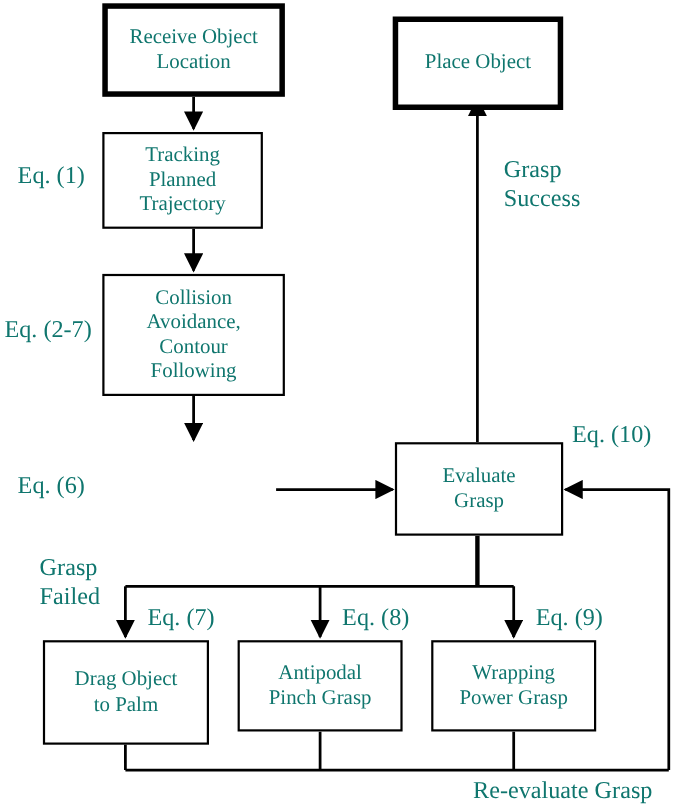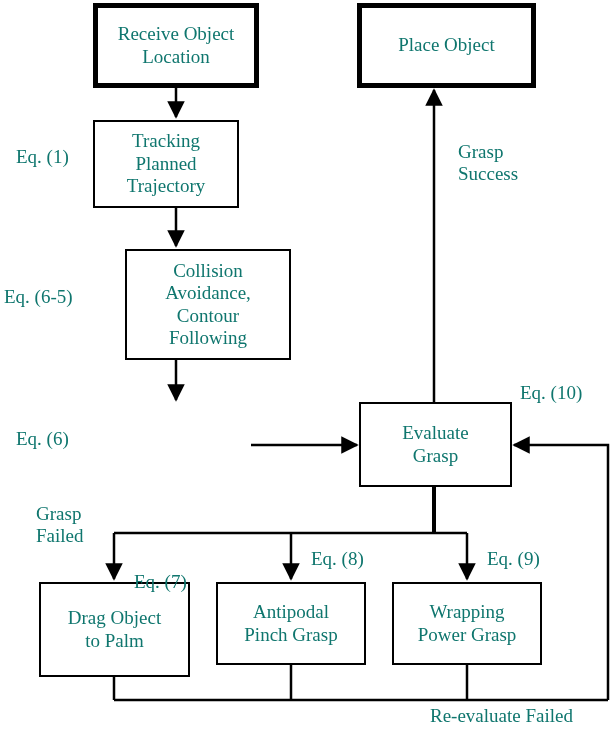--- a/index.html
+++ b/index.html
@@ -39,21 +39,21 @@
   .node.thick {
     border-width: 5px;
   }
   .node .label {
     display: block;
     white-space: pre-line;
     padding: 0 4px;
   }
   .edge-label {
     position: absolute;
-    font-size: 19px;
+    font-size: 22px;
     line-height: 1.18;
     white-space: pre-line;
     background: transparent;
     z-index: 4;
   }
   .edge-label.left { text-align: left; }
 </style>
 </head>
 <body>
 
@@ -95,31 +95,31 @@
     <path d="M 114 700 L 608 700" stroke="#000000" stroke-width="2.5" fill="none"></path>
 
     <path d="M 608 700 L 608 445 L 514 445" stroke="#000000" stroke-width="2.5" fill="none" marker-end="url(#arrow)"></path>
   </svg>
 
   <div class="node thick" style="left:93px; top:3px; width:166px; height:85px;">
     <span class="label">Receive Object
 Location</span>
   </div>
 
-  <div class="node thick" style="left:357px; top:3px; width:179px; height:85px;text-align:center;">
+  <div class="node thick" style="left:357px; top:15px; width:155px; height:85px;text-align:center;">
     <span class="label">Place Object</span>
   </div>
 
   <div class="node" style="left:93px; top:120px; width:146px; height:88px;">
     <span class="label">Tracking
 Planned
 Trajectory</span>
   </div>
 
-  <div class="node" style="left:93px; top:249px; width:166px; height:111px;margin-left:32px;">
+  <div class="node" style="left:93px; top:249px; width:166px; height:111px;">
     <span class="label">Collision
 Avoidance,
 Contour
 Following</span>
   </div>
 
 
   <div class="node" style="left:359px; top:402px; width:153px; height:85px;">
     <span class="label">Evaluate
 Grasp</span>
@@ -135,33 +135,33 @@
 Power Grasp</span>
   </div>
 
   <div class="node" style="left:216px; top:582px; width:150px; height:83px;">
     <span class="label">Antipodal
 Pinch Grasp</span>
   </div>
 
   <div class="edge-label left" style="left:16px; top:146px; width:80px;">Eq. (1)</div>
 
-  <div class="edge-label left" style="left:4px; top:286px; width:96px;">Eq. (6-5)</div>
+  <div class="edge-label left" style="left:4px; top:286px; width:96px;">Eq. (2-7)</div>
 
   <div class="edge-label left" style="left:16px; top:428px; width:80px;">Eq. (6)</div>
 
-  <div class="edge-label left" style="left:134px; top:548px; width:80px;margin-top:23px;">Eq. (7)</div>
+  <div class="edge-label left" style="left:134px; top:548px; width:80px;">Eq. (7)</div>
 
   <div class="edge-label left" style="left:311px; top:548px; width:80px;">Eq. (8)</div>
 
   <div class="edge-label left" style="left:487px; top:548px; width:80px;">Eq. (9)</div>
 
   <div class="edge-label left" style="left:520px; top:382px; width:92px;">Eq. (10)</div>
 
   <div class="edge-label left" style="left:458px; top:141px; width:110px;">Grasp
 Success</div>
 
   <div class="edge-label left" style="left:36px; top:503px; width:96px;">Grasp
 Failed</div>
 
-  <div class="edge-label left" style="left:430px; top:705px; width:180px;">Re-evaluate Failed</div>
+  <div class="edge-label left" style="left:430px; top:705px; width:180px;">Re-evaluate Grasp</div>
 
 </div>
 
 </body></html>

